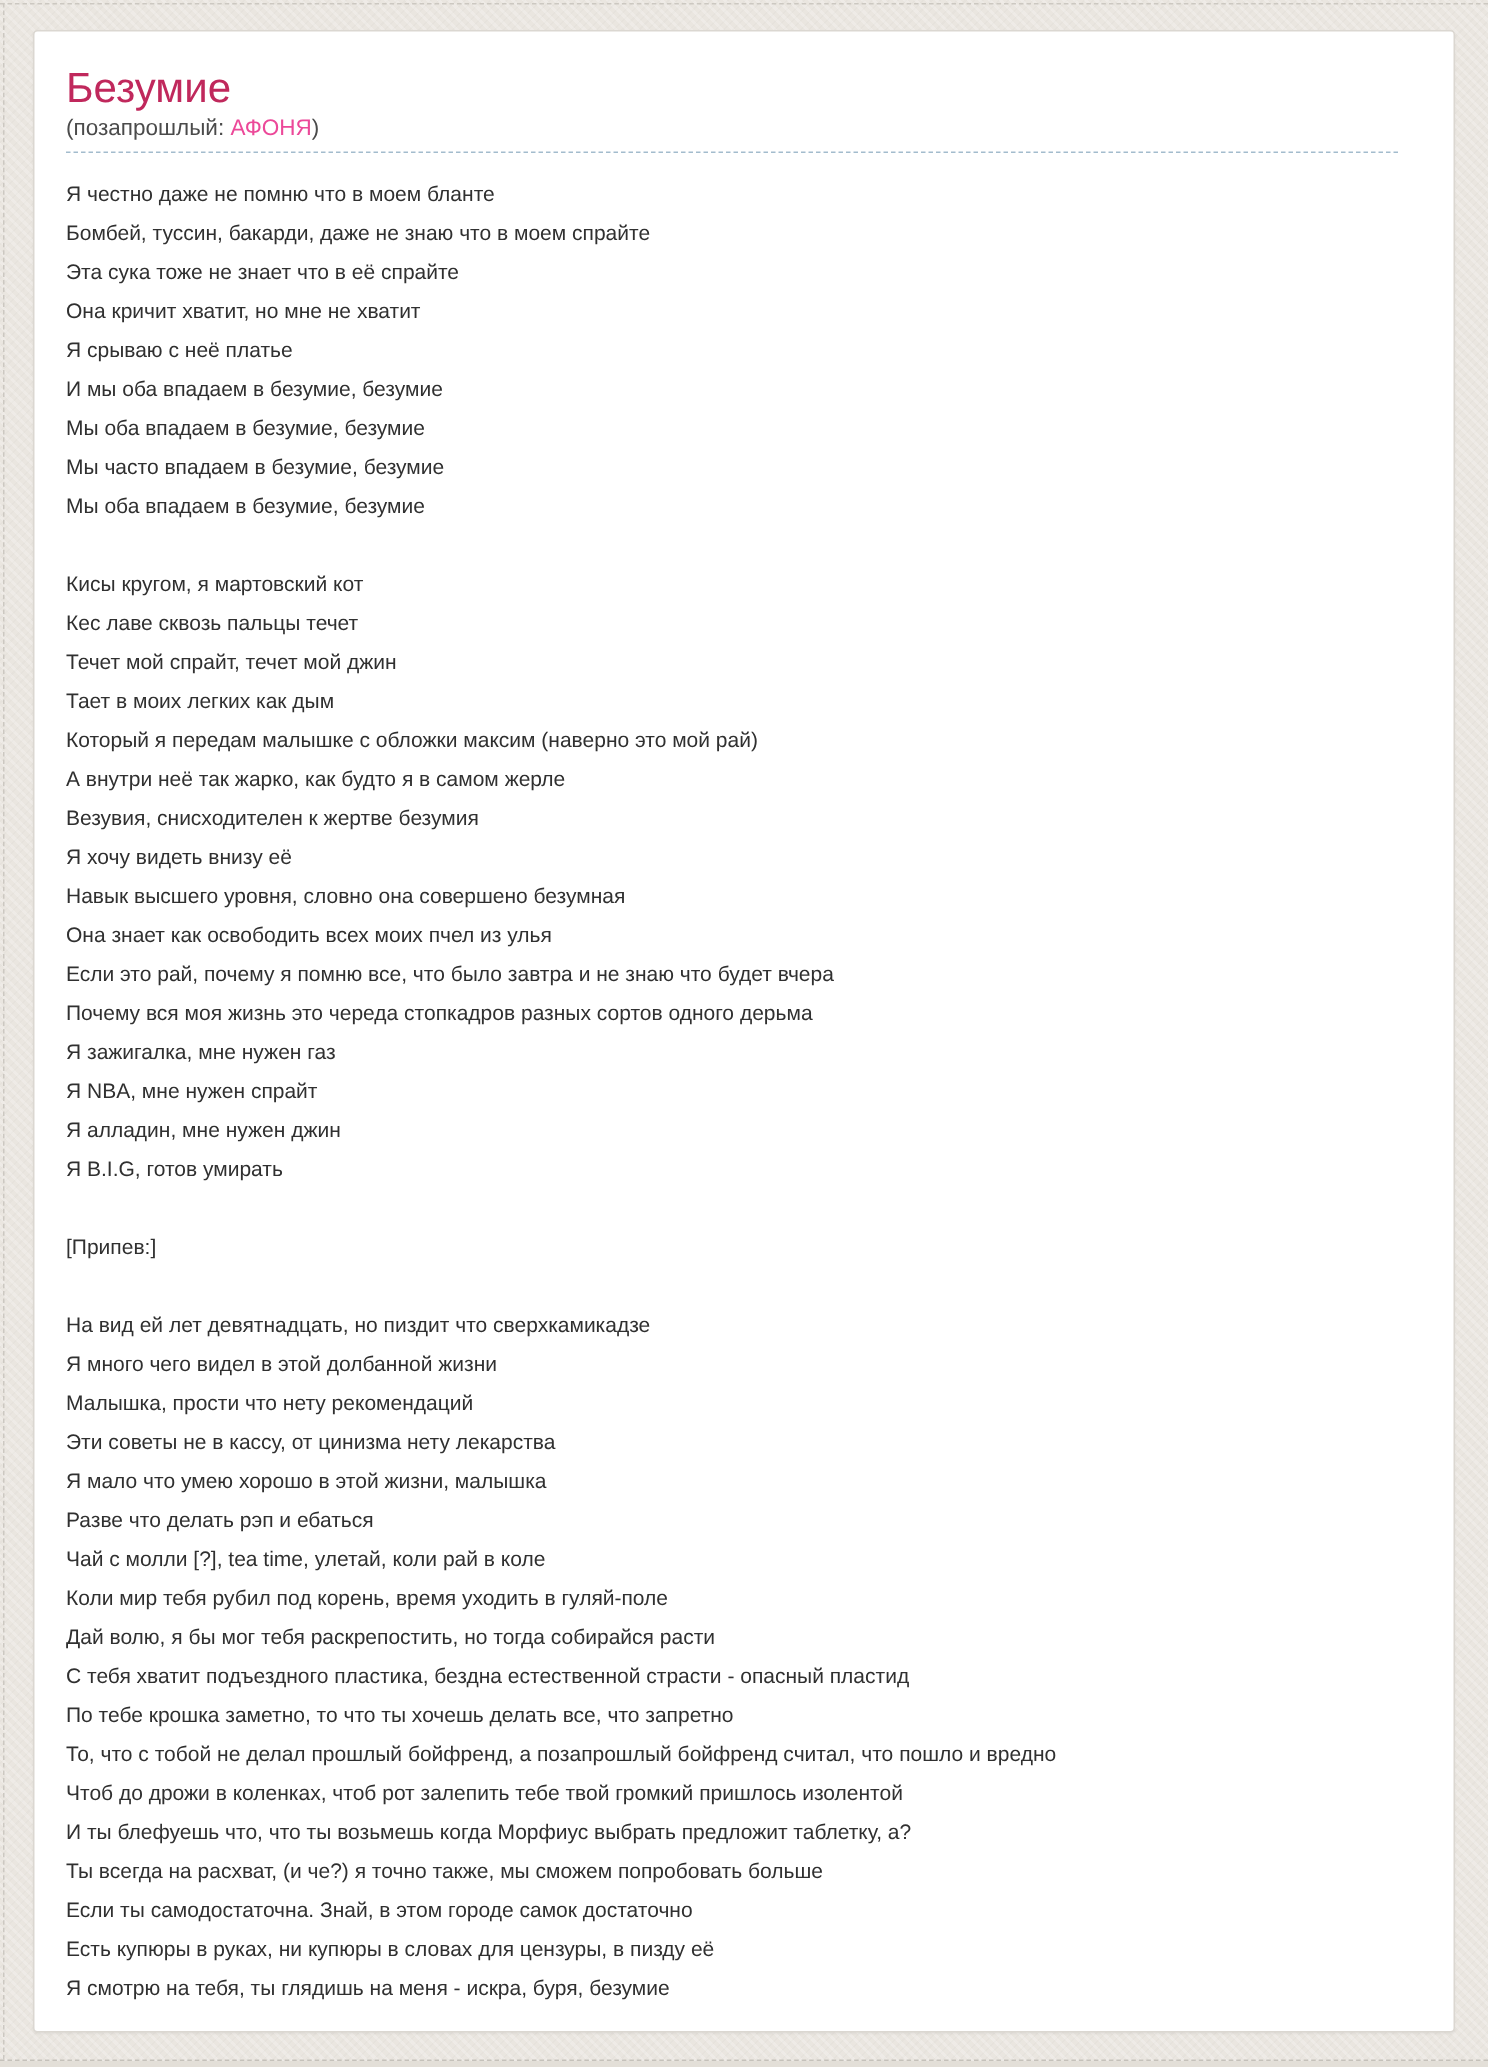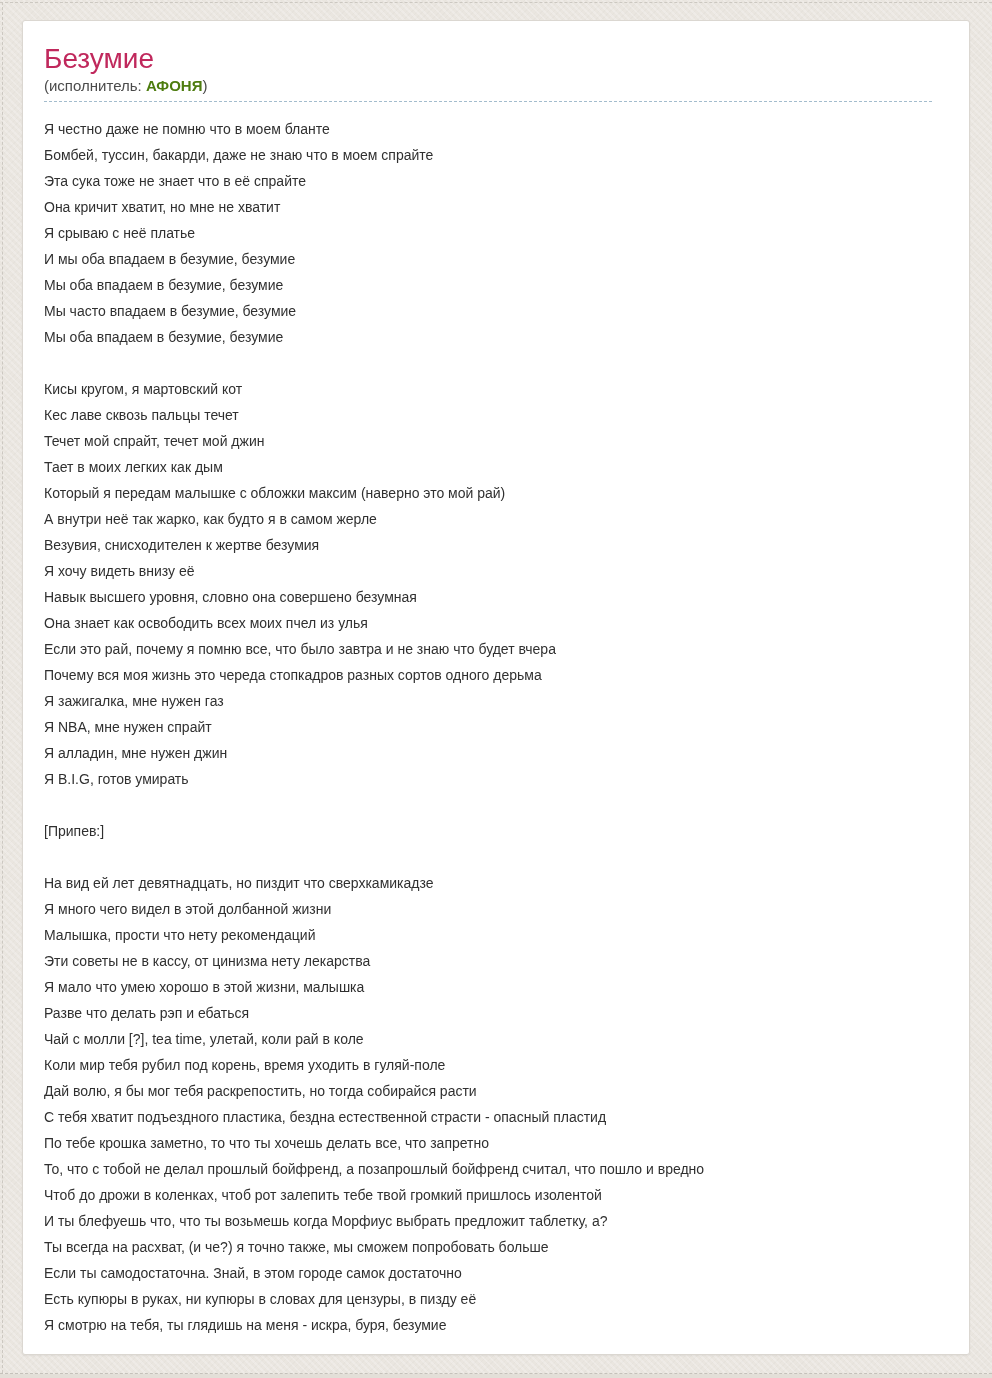--- a/index.html
+++ b/index.html
@@ -45,24 +45,23 @@
     line-height: 32px;
     color: #c0285c;
     margin-bottom: 2px;
   }
   .artist-line {
     font-size: 15px;
     line-height: 18px;
     color: #4b4b4b;
   }
   .artist-line a {
-    color: #4d7c0f;
+    color: #ec4899;
     text-decoration: none;
     cursor: pointer;
-    font-weight: bold;
   }
   .separator {
     margin-top: 6px;
     margin-right: 19px;
     border-bottom: 1px dashed #a3bccd;
   }
   .lyrics {
     margin-top: 14px;
     font-size: 14px;
     line-height: 26px;
@@ -73,19 +72,19 @@
   .verse:last-child { margin-bottom: 16px; }
 </style>
 </head>
 <body>
 
 <div class="frame-top"></div>
 <div class="frame-left"></div>
 
 <div class="card">
   <h1 class="song-title">Безумие</h1>
-  <div class="artist-line"><span>(исполнитель: </span><a>АФОНЯ</a><span>)</span></div>
+  <div class="artist-line"><span>(позапрошлый: </span><a>АФОНЯ</a><span>)</span></div>
   <div class="separator"></div>
   <div class="lyrics" id="lyrics"><div class="verse"><div class="line">Я честно даже не помню что в моем бланте</div><div class="line">Бомбей, туссин, бакарди, даже не знаю что в моем спрайте</div><div class="line">Эта сука тоже не знает что в её спрайте</div><div class="line">Она кричит хватит, но мне не хватит</div><div class="line">Я срываю с неё платье</div><div class="line">И мы оба впадаем в безумие, безумие</div><div class="line">Мы оба впадаем в безумие, безумие</div><div class="line">Мы часто впадаем в безумие, безумие</div><div class="line">Мы оба впадаем в безумие, безумие</div></div><div class="verse"><div class="line">Кисы кругом, я мартовский кот</div><div class="line">Кес лаве сквозь пальцы течет</div><div class="line">Течет мой спрайт, течет мой джин</div><div class="line">Тает в моих легких как дым</div><div class="line">Который я передам малышке с обложки максим (наверно это мой рай)</div><div class="line">А внутри неё так жарко, как будто я в самом жерле</div><div class="line">Везувия, снисходителен к жертве безумия</div><div class="line">Я хочу видеть внизу её</div><div class="line">Навык высшего уровня, словно она совершено безумная</div><div class="line">Она знает как освободить всех моих пчел из улья</div><div class="line">Если это рай, почему я помню все, что было завтра и не знаю что будет вчера</div><div class="line">Почему вся моя жизнь это череда стопкадров разных сортов одного дерьма</div><div class="line">Я зажигалка, мне нужен газ</div><div class="line">Я NBA, мне нужен спрайт</div><div class="line">Я алладин, мне нужен джин</div><div class="line">Я B.I.G, готов умирать</div></div><div class="verse"><div class="line">[Припев:]</div></div><div class="verse"><div class="line">На вид ей лет девятнадцать, но пиздит что сверхкамикадзе</div><div class="line">Я много чего видел в этой долбанной жизни</div><div class="line">Малышка, прости что нету рекомендаций</div><div class="line">Эти советы не в кассу, от цинизма нету лекарства</div><div class="line">Я мало что умею хорошо в этой жизни, малышка</div><div class="line">Разве что делать рэп и ебаться</div><div class="line">Чай с молли [?], tea time, улетай, коли рай в коле</div><div class="line">Коли мир тебя рубил под корень, время уходить в гуляй-поле</div><div class="line">Дай волю, я бы мог тебя раскрепостить, но тогда собирайся расти</div><div class="line">С тебя хватит подъездного пластика, бездна естественной страсти - опасный пластид</div><div class="line">По тебе крошка заметно, то что ты хочешь делать все, что запретно</div><div class="line">То, что с тобой не делал прошлый бойфренд, а позапрошлый бойфренд считал, что пошло и вредно</div><div class="line">Чтоб до дрожи в коленках, чтоб рот залепить тебе твой громкий пришлось изолентой</div><div class="line">И ты блефуешь что, что ты возьмешь когда Морфиус выбрать предложит таблетку, а?</div><div class="line">Ты всегда на расхват, (и че?) я точно также, мы сможем попробовать больше</div><div class="line">Если ты самодостаточна. Знай, в этом городе самок достаточно</div><div class="line">Есть купюры в руках, ни купюры в словах для цензуры, в пизду её</div><div class="line">Я смотрю на тебя, ты глядишь на меня - искра, буря, безумие</div></div></div>
 </div>
 
 <div class="frame-bottom"></div>
 <div class="frame-bottom-strip"></div>
 
 </body></html>

